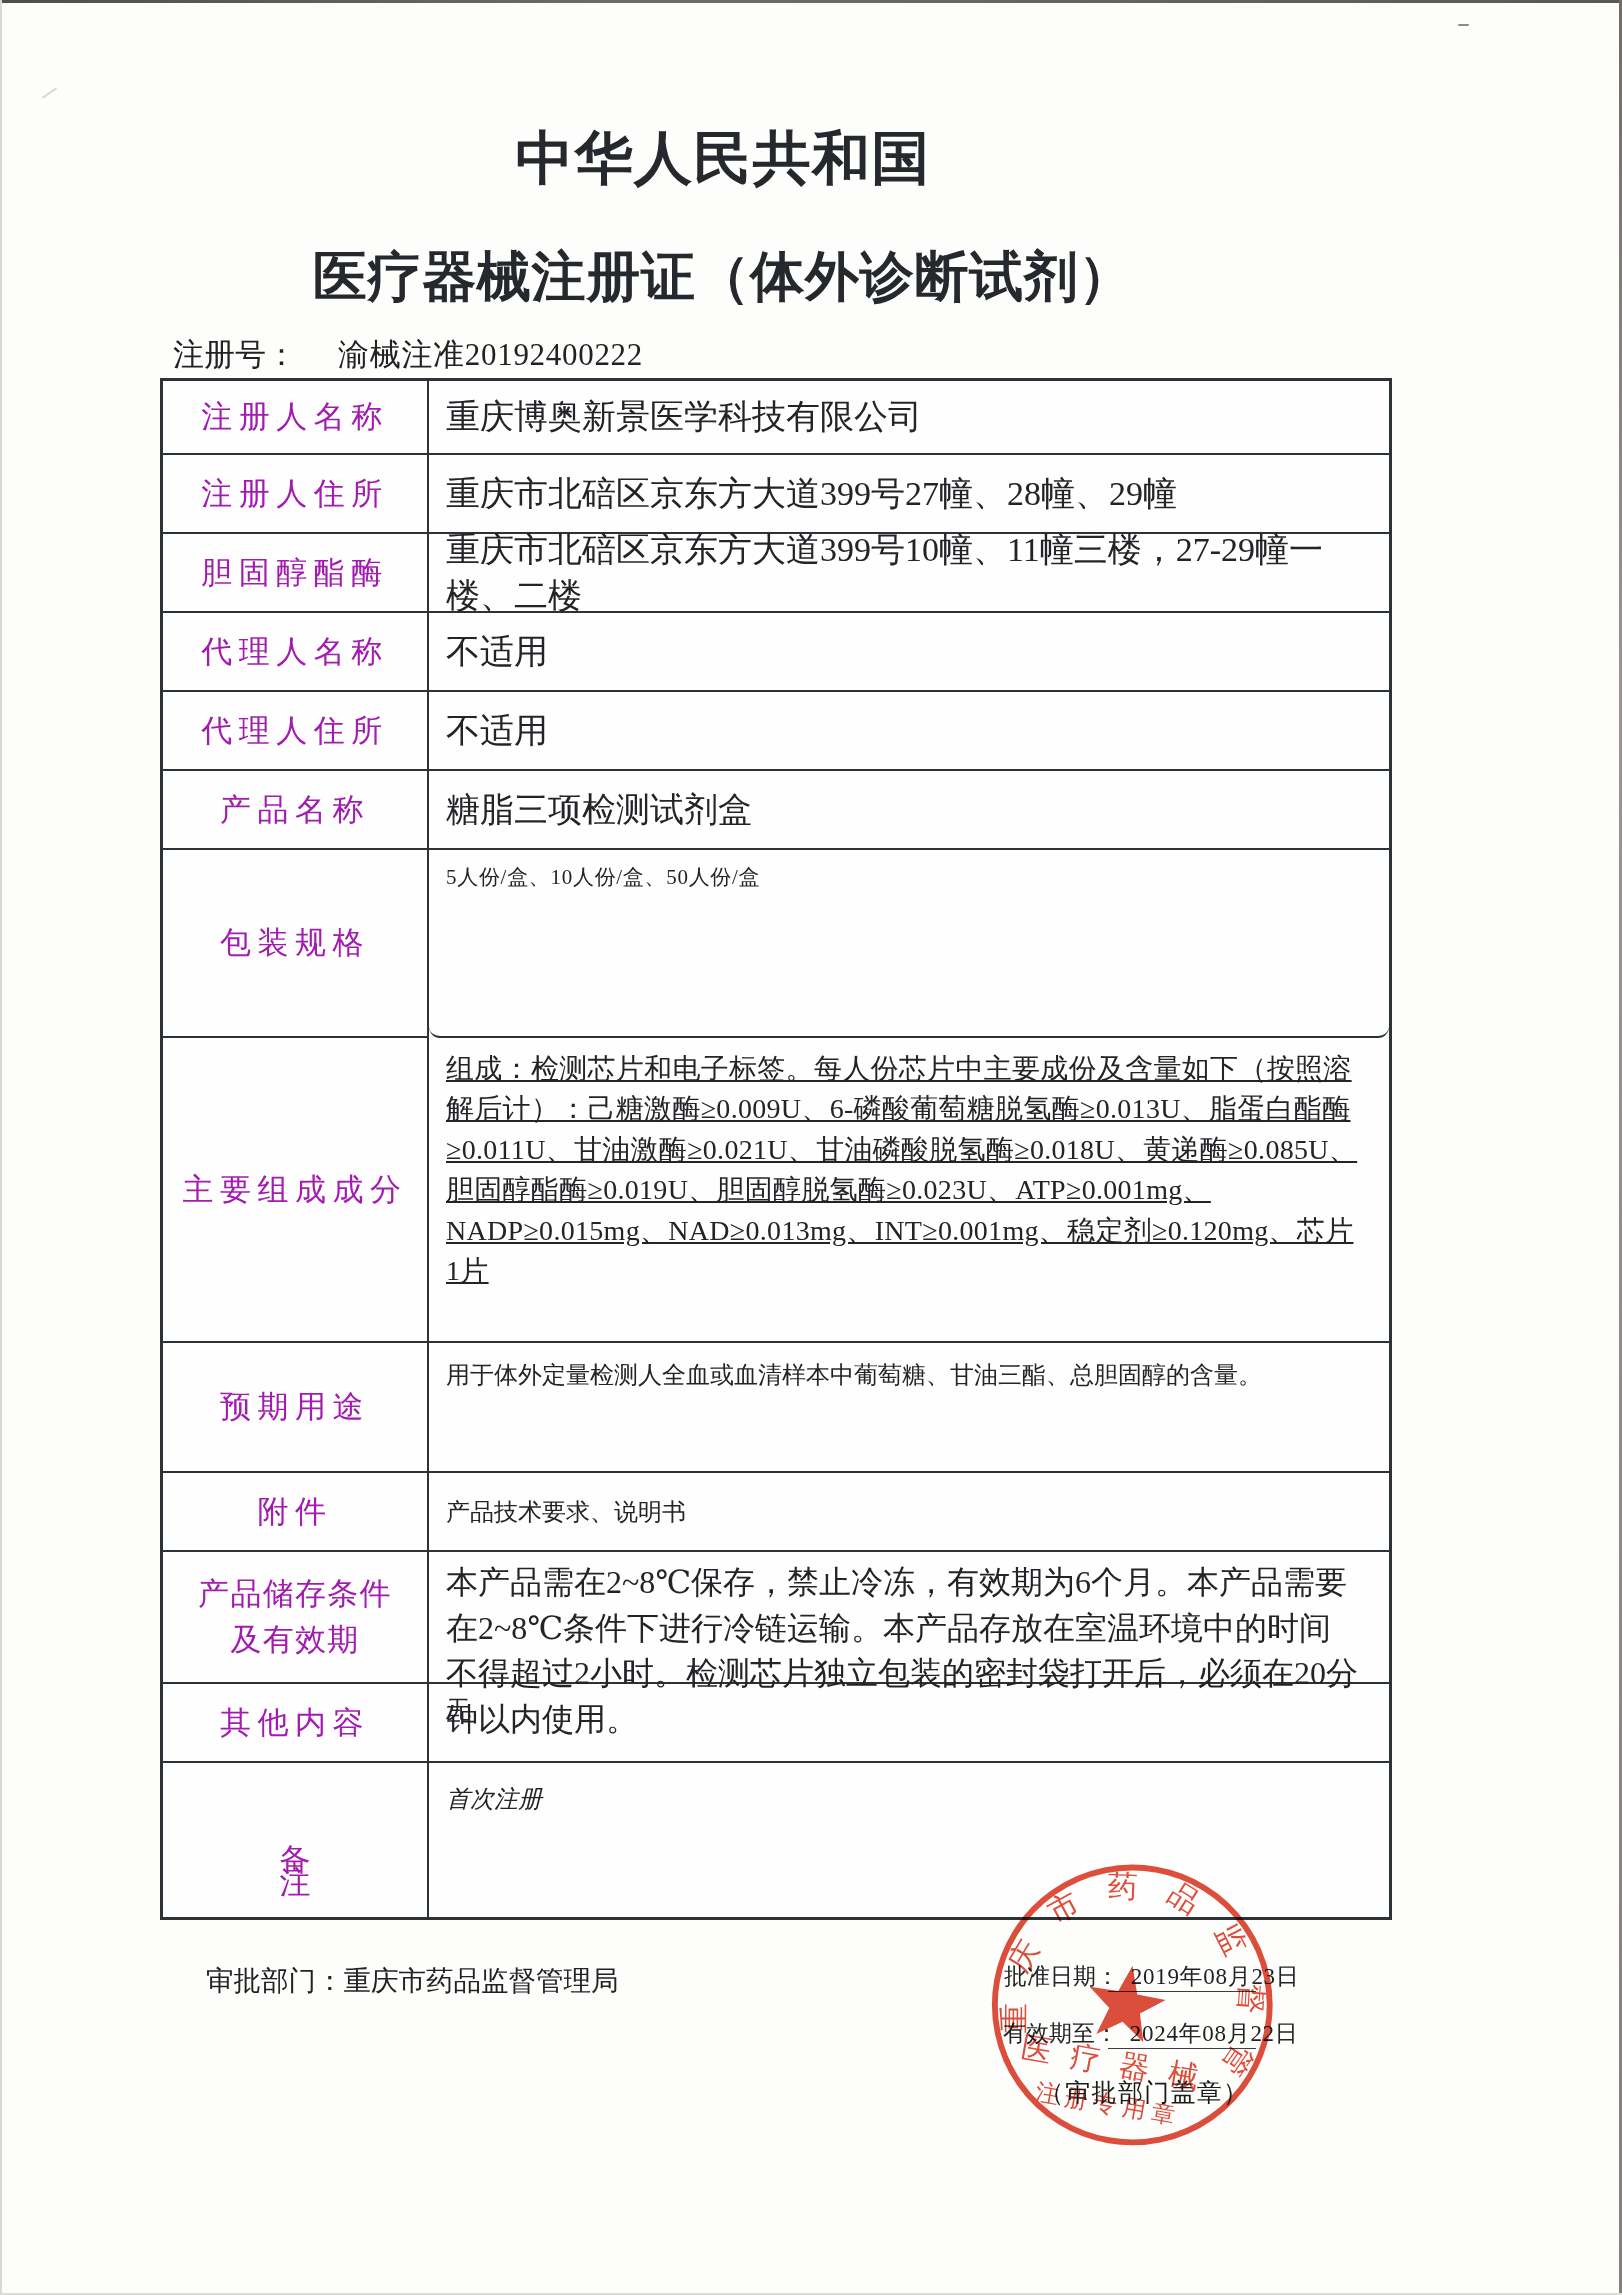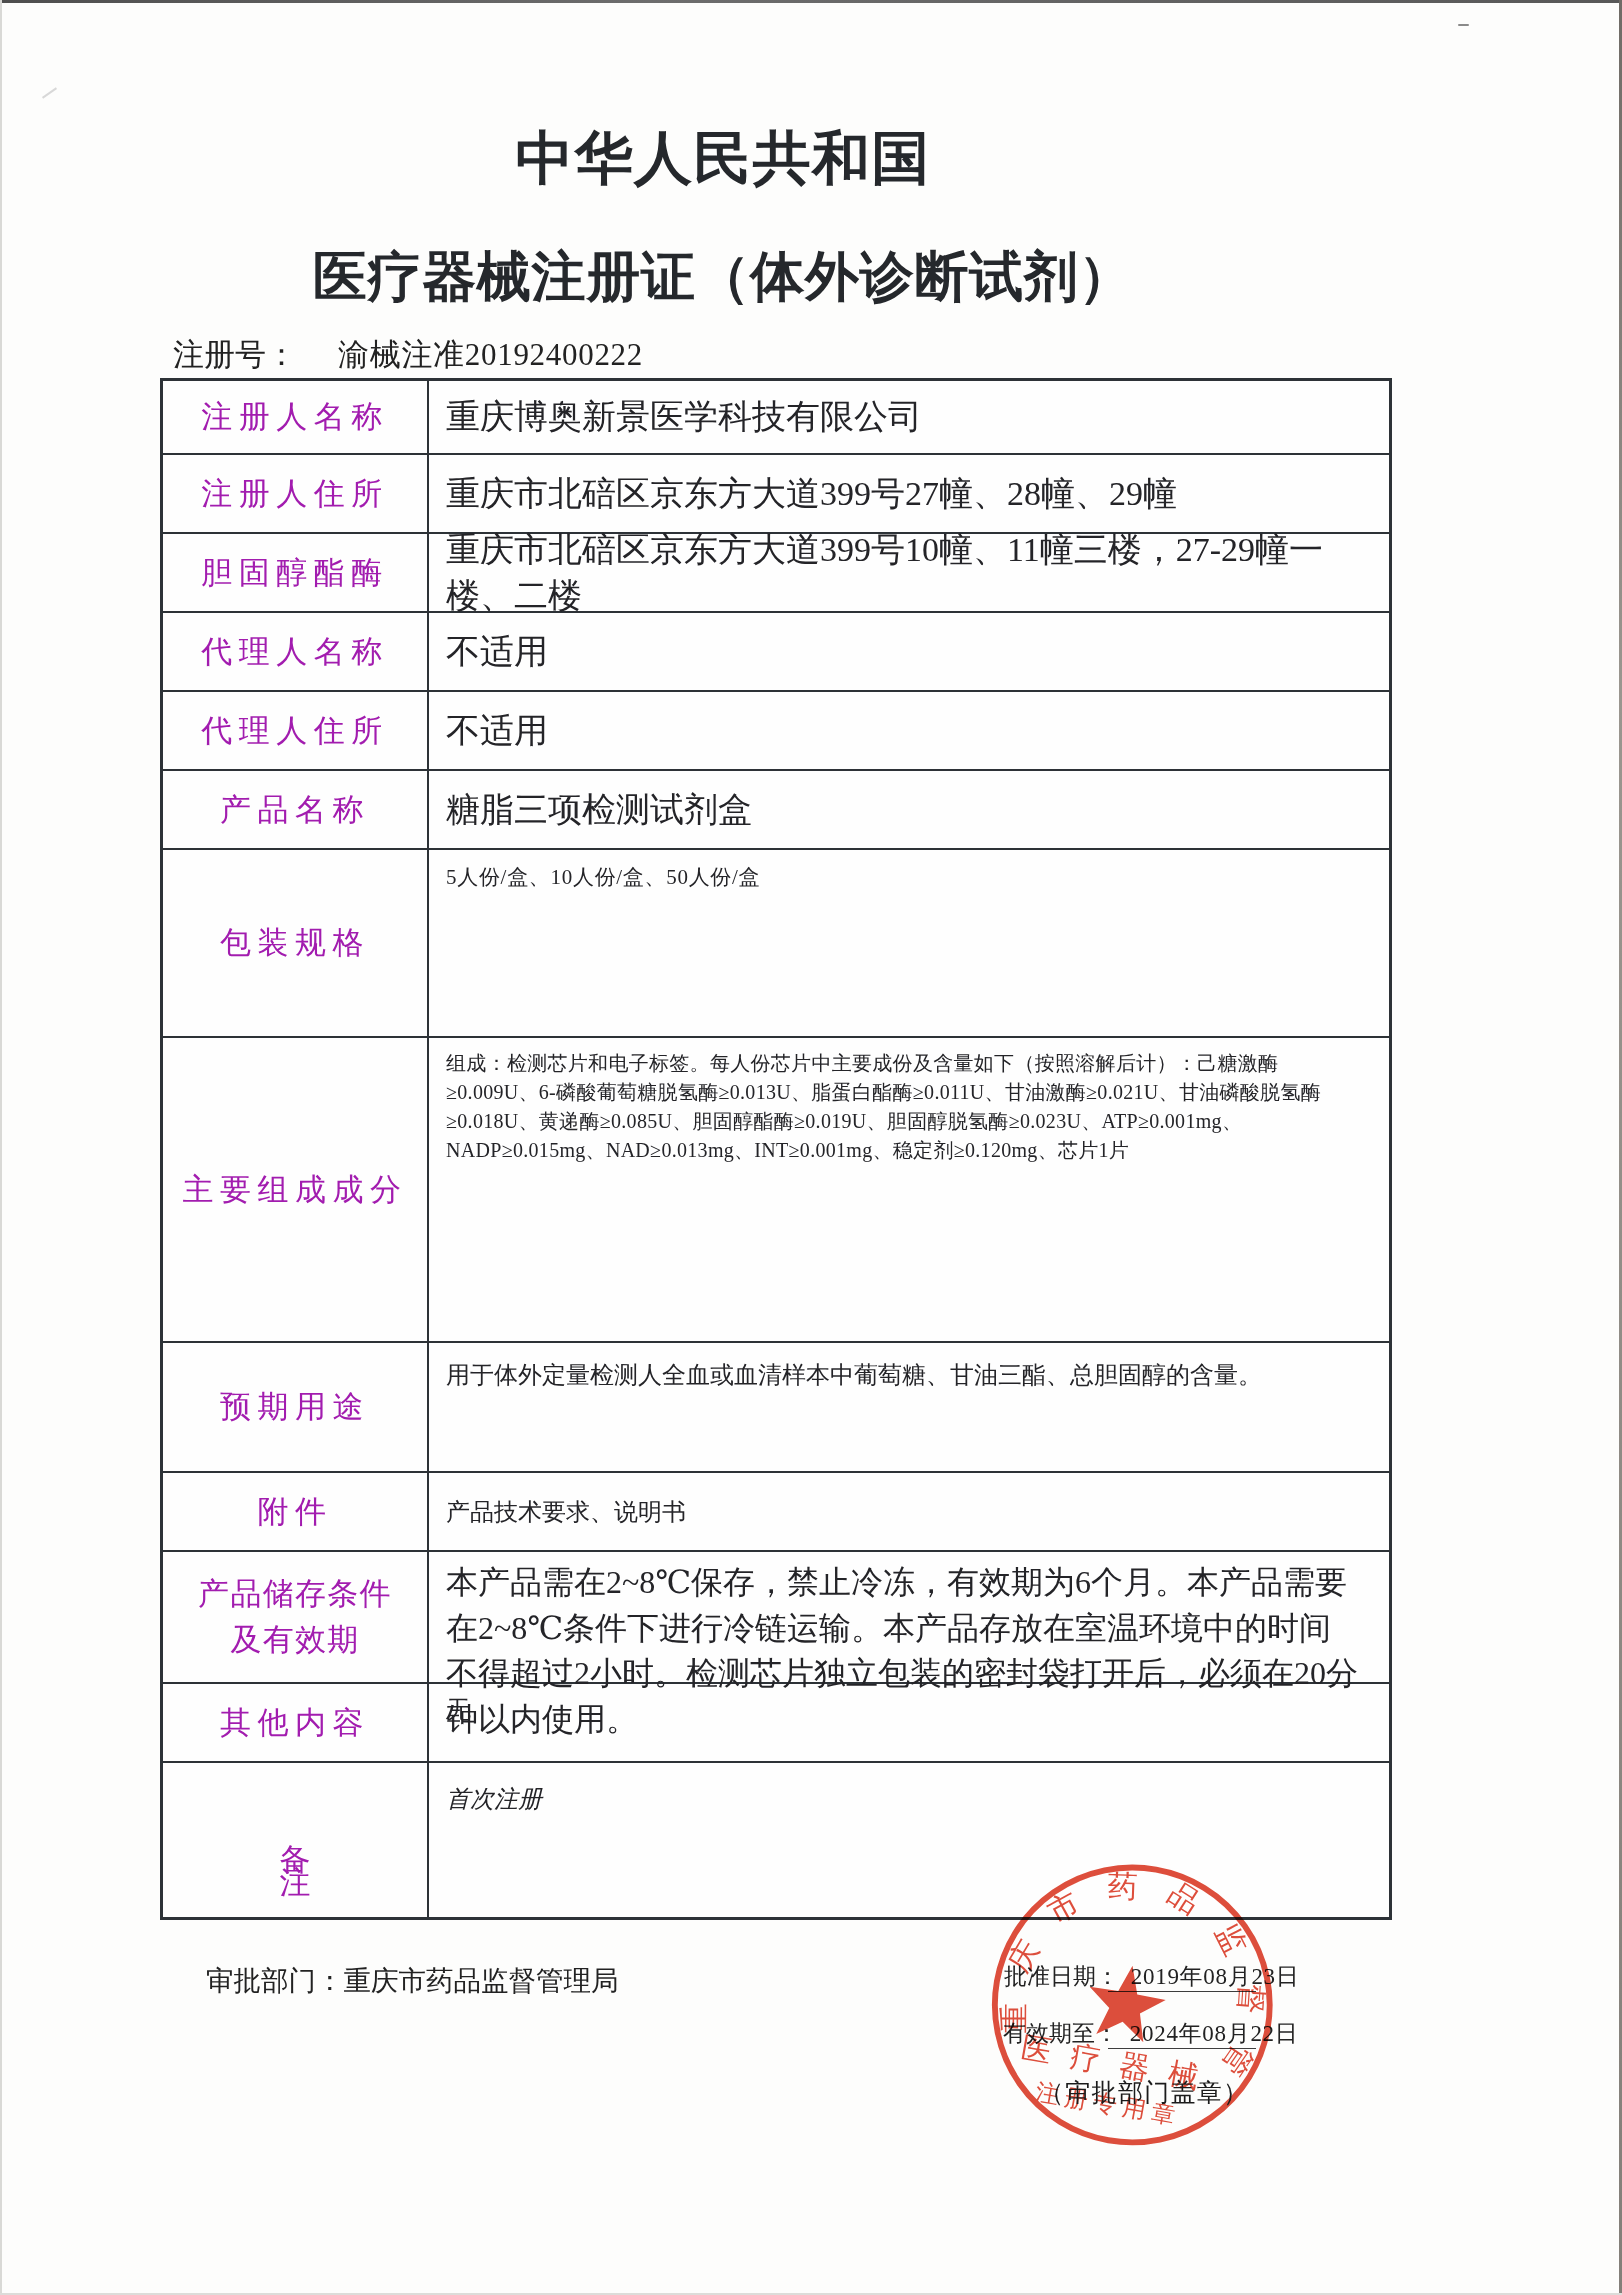--- a/index.html
+++ b/index.html
@@ -38,22 +38,22 @@
     background:#fefefe;
   }
   .lc,.vc{box-sizing:border-box;border-bottom:2.6px solid #2d3237;display:flex;}
   .lc{border-right:2.6px solid #2d3237;align-items:center;justify-content:center;
       font-size:31px;letter-spacing:6.5px;color:#a21caf;text-align:center;}
   .vc{align-items:center;padding-left:17px;font-size:34px;color:#242428;}
   .row-last .lc,.row-last .vc{border-bottom:none;}
   
   .trow{display:contents;}
   .vc.v-top{align-items:flex-start;}
-  .vc.v-pack{font-size:21px;padding-top:13px;letter-spacing:0.7px;}
-  .vc.v-para{font-size:20px;line-height:1.45;padding:10.5px 26px 0 17px;display:block;letter-spacing:0.3px;}
+  .vc.v-pack{font-size:21px;padding-top:13px;letter-spacing:0.7px;border-radius:11px;}
+  .vc.v-para{font-size:28px;line-height:1.45;padding:10.5px 26px 0 17px;display:block;letter-spacing:0.3px;text-decoration:underline;}
   .vc.v-use{font-size:24px;padding-top:15.7px;font-family:Liberation Mono, monospace;}
   .vc.v-attach{font-size:24px;}
   .vc.v-store{font-size:32px;line-height:1.43;padding:7.9px 29px 0 17px;display:block;}
   .vc.v-other{font-size:25px;padding-top:9.2px;}
   .vc.v-remark{font-size:24px;padding-top:19.6px;font-style:italic;}
   .lc .wrap-label{width:222px;letter-spacing:1.3px;line-height:1.5;}
   .lc .vert-label{writing-mode:vertical-rl;letter-spacing:19.6px;line-height:1;}
 
   
   .dept-line{position:absolute;left:206px;top:1963px;font-size:27.5px;color:#222;white-space:nowrap;}

